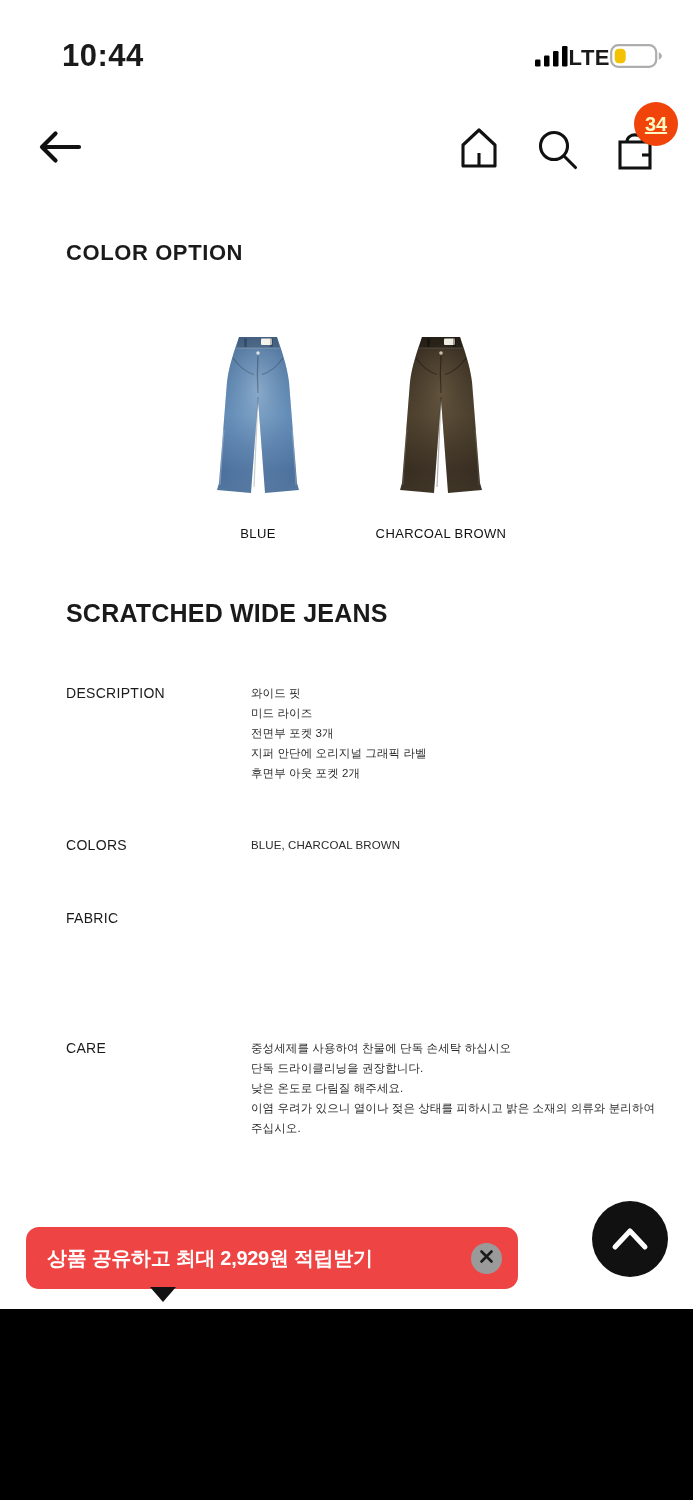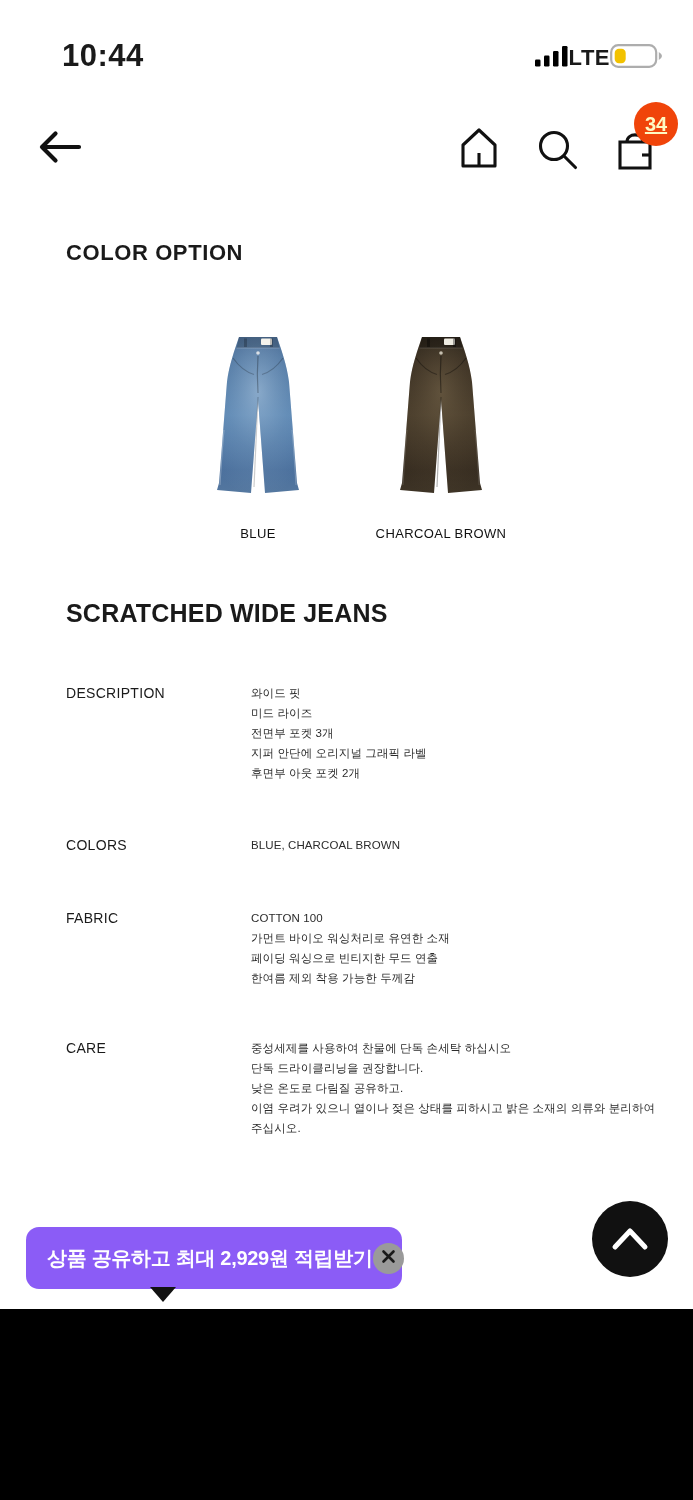--- a/index.html
+++ b/index.html
@@ -36,22 +36,22 @@
 
   .product-title { position:absolute; left:66px; top:599px; font-size:25px; font-weight:700; letter-spacing:.2px; }
 
   .spec { position:absolute; left:66px; right:34px; display:flex; }
   .spec-label { width:149px; flex:none; font-size:14px; letter-spacing:.3px; color:#1a1a1a; line-height:20px; }
   .spec-lines { flex:1; }
   .spec-line { font-size:11.5px; line-height:20px; color:#2b2b2b; letter-spacing:.1px;margin-left:36px; }
 
   
   .toast {
-    position:absolute; left:26px; top:1227px; width:376px; height:62px;
-    background:#8b5cf6; border-radius:13px; display:flex; align-items:center;
+    position:absolute; left:26px; top:1227px; width:492px; height:62px;
+    background:#ef4444; border-radius:13px; display:flex; align-items:center;
     padding:0 16px 0 21px; z-index:6;
   }
   .toast-text { flex:1; color:#fff; font-size:20px; font-weight:700; letter-spacing:-.3px; white-space:nowrap; }
   .toast-close {
     width:31px; height:31px; border-radius:50%; border:none; background:#9a9a9a;
     display:flex; align-items:center; justify-content:center; cursor:pointer; flex:none;
   }
   .toast-tail {
     position:absolute; left:150px; top:1287px; width:0; height:0; z-index:6;
     border-left:13px solid transparent; border-right:13px solid transparent;
@@ -217,34 +217,28 @@
 
   <div class="spec" style="top:835px">
     <div class="spec-label">COLORS</div>
     <div class="spec-lines">
       <div class="spec-line">BLUE, CHARCOAL BROWN</div>
     </div>
   </div>
 
   <div class="spec" style="top:908px">
     <div class="spec-label">FABRIC</div>
-    <div class="spec-lines">
-      <div class="spec-line">COTTON 100</div>
-      <div class="spec-line">가먼트 바이오 워싱처리로 유연한 소재</div>
-      <div class="spec-line">페이딩 워싱으로 빈티지한 무드 연출</div>
-      <div class="spec-line">한여름 제외 착용 가능한 두께감</div>
-    </div>
   </div>
 
   <div class="spec" style="top:1038px">
     <div class="spec-label">CARE</div>
     <div class="spec-lines">
       <div class="spec-line">중성세제를 사용하여 찬물에 단독 손세탁 하십시오</div>
       <div class="spec-line">단독 드라이클리닝을 권장합니다.</div>
-      <div class="spec-line">낮은 온도로 다림질 공유하고.</div>
+      <div class="spec-line">낮은 온도로 다림질 해주세요.</div>
       <div class="spec-line">이염 우려가 있으니 열이나 젖은 상태를 피하시고 밝은 소재의 의류와 분리하여 주십시오.</div>
     </div>
   </div>
 
   <div class="toast">
     <span class="toast-text">상품 공유하고 최대 2,929원 적립받기</span>
     <button class="toast-close" aria-label="close">
       <span>
         <svg width="15" height="15" viewBox="0 0 15 15">
           <path d="M2.5 2.5 L12.5 12.5 M12.5 2.5 L2.5 12.5" stroke="#1a1a1a" stroke-width="2.6" stroke-linecap="round"></path>

